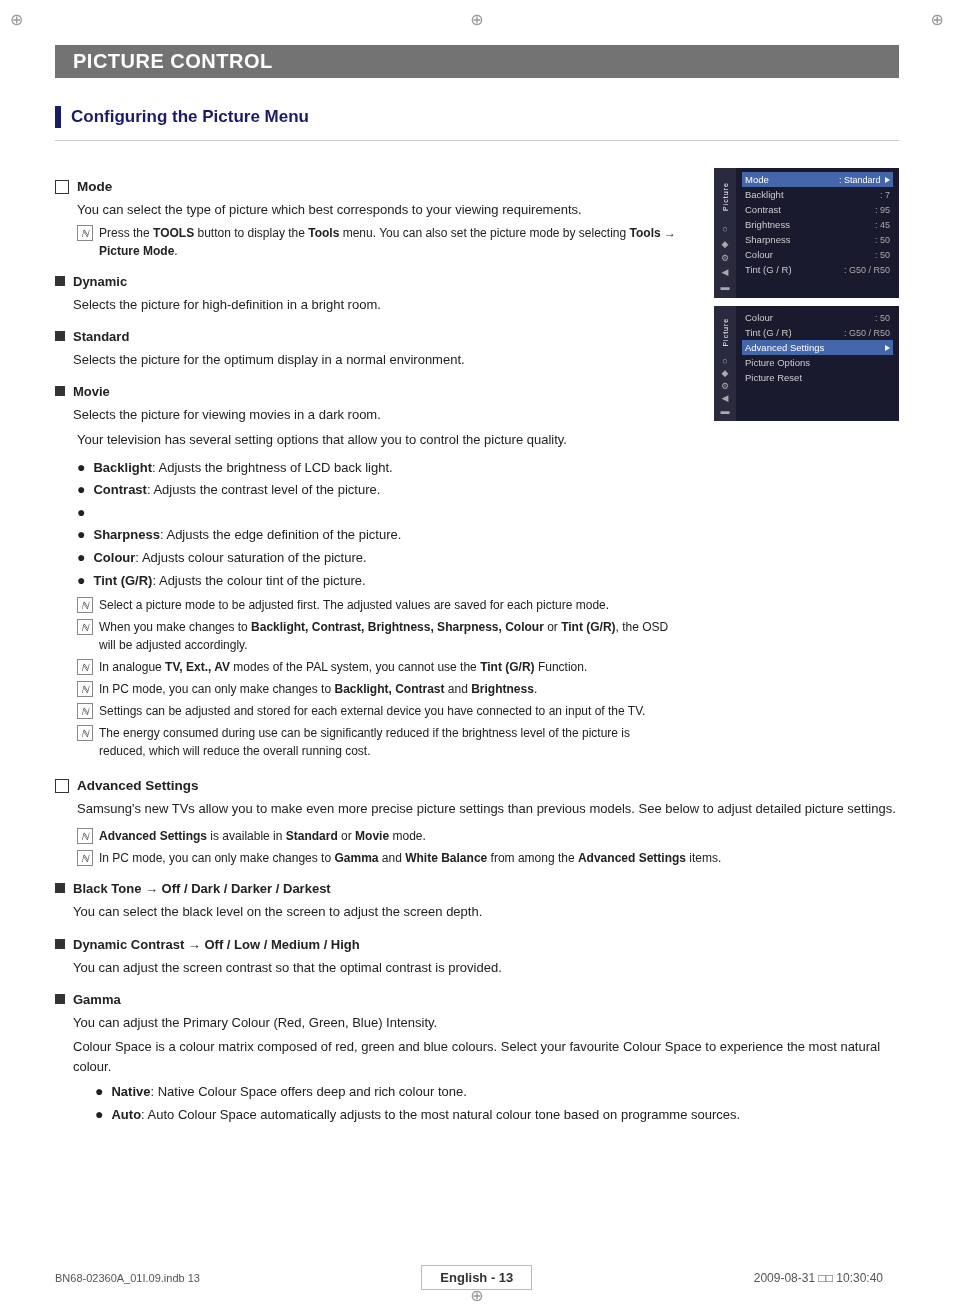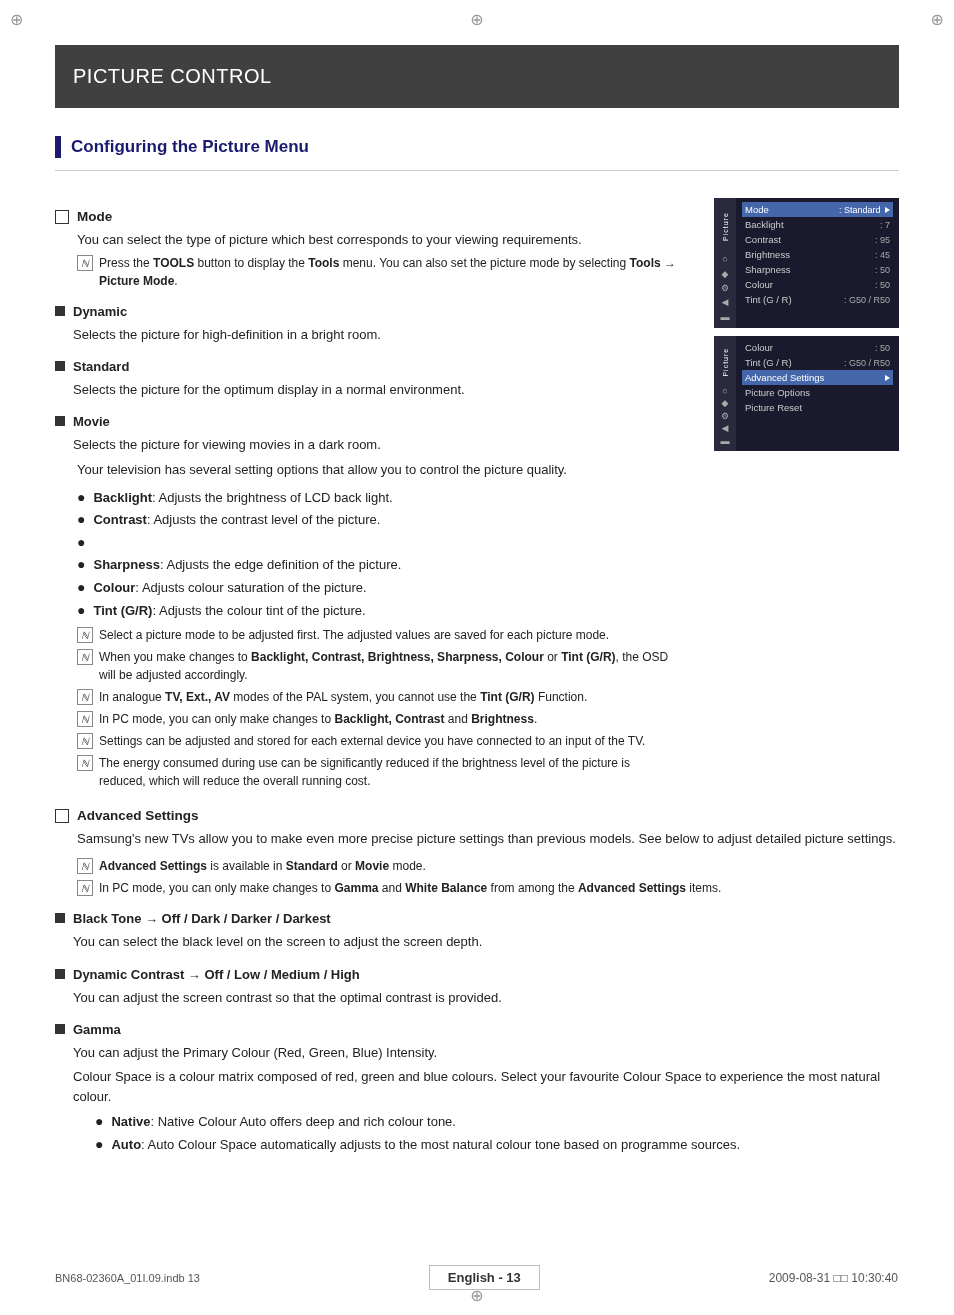--- a/index.html
+++ b/index.html
@@ -23,25 +23,25 @@
     .mark-tr { top: 10px; right: 10px; }
     .mark-tc { top: 10px; left: 50%; transform: translateX(-50%); }
     .mark-bc { bottom: 10px; left: 50%; transform: translateX(-50%); }
 
     .page-content {
       padding: 45px 55px 60px 55px;
     }
 
     
     .title-banner {
-      background: #404040;
+      background: #737373;
       color: #fff;
       font-size: 20px;
-      font-weight: normal;
-      padding: 20px 18px;
+      font-weight: bold;
+      padding: 5px 18px;
       margin-bottom: 28px;
       letter-spacing: 0.5px;
     }
 
     
     .section-heading {
       display: flex;
       align-items: center;
       border-bottom: 1px solid #ccc;
       padding-bottom: 12px;
@@ -232,21 +232,21 @@
 
     .full-width-section {
       margin-top: 6px;
     }
 
     
     .page-footer {
       position: absolute;
       bottom: 25px;
       left: 0;
-      right: 1px;
+      right: 16px;
       display: flex;
       justify-content: space-between;
       align-items: center;
       padding: 0 55px;
       font-size: 11px;
       color: #555;
     }
     .footer-center {
       font-weight: bold;
       font-size: 13px;
@@ -488,21 +488,21 @@
       <div class="sq-bullet"></div>
       <span class="sq-bullet-title">Gamma</span>
     </div>
     <div class="sq-bullet-body">You can adjust the Primary Colour (Red, Green, Blue) Intensity.</div>
 
     <div class="sq-bullet-body">
       <span>Colour Space is a colour matrix composed of red, green and blue colours. Select your favourite Colour Space to experience the most natural colour.</span>
       <div class="bullet-list" style="margin-top: 5px;">
         <div class="bullet-item">
           <span class="bullet-dot">●</span>
-          <span><b>Native</b>: <span>Native Colour Auto offers deep and rich colour tone.</span></span>
+          <span><b>Native</b>: <span>Native Colour Space offers deep and rich colour tone.</span></span>
         </div>
         <div class="bullet-item">
           <span class="bullet-dot">●</span>
           <span><b>Auto</b>: <span>Auto Colour Space automatically adjusts to the most natural colour tone based on programme sources.</span></span>
         </div>
       </div>
     </div>
 
   </div>
 

